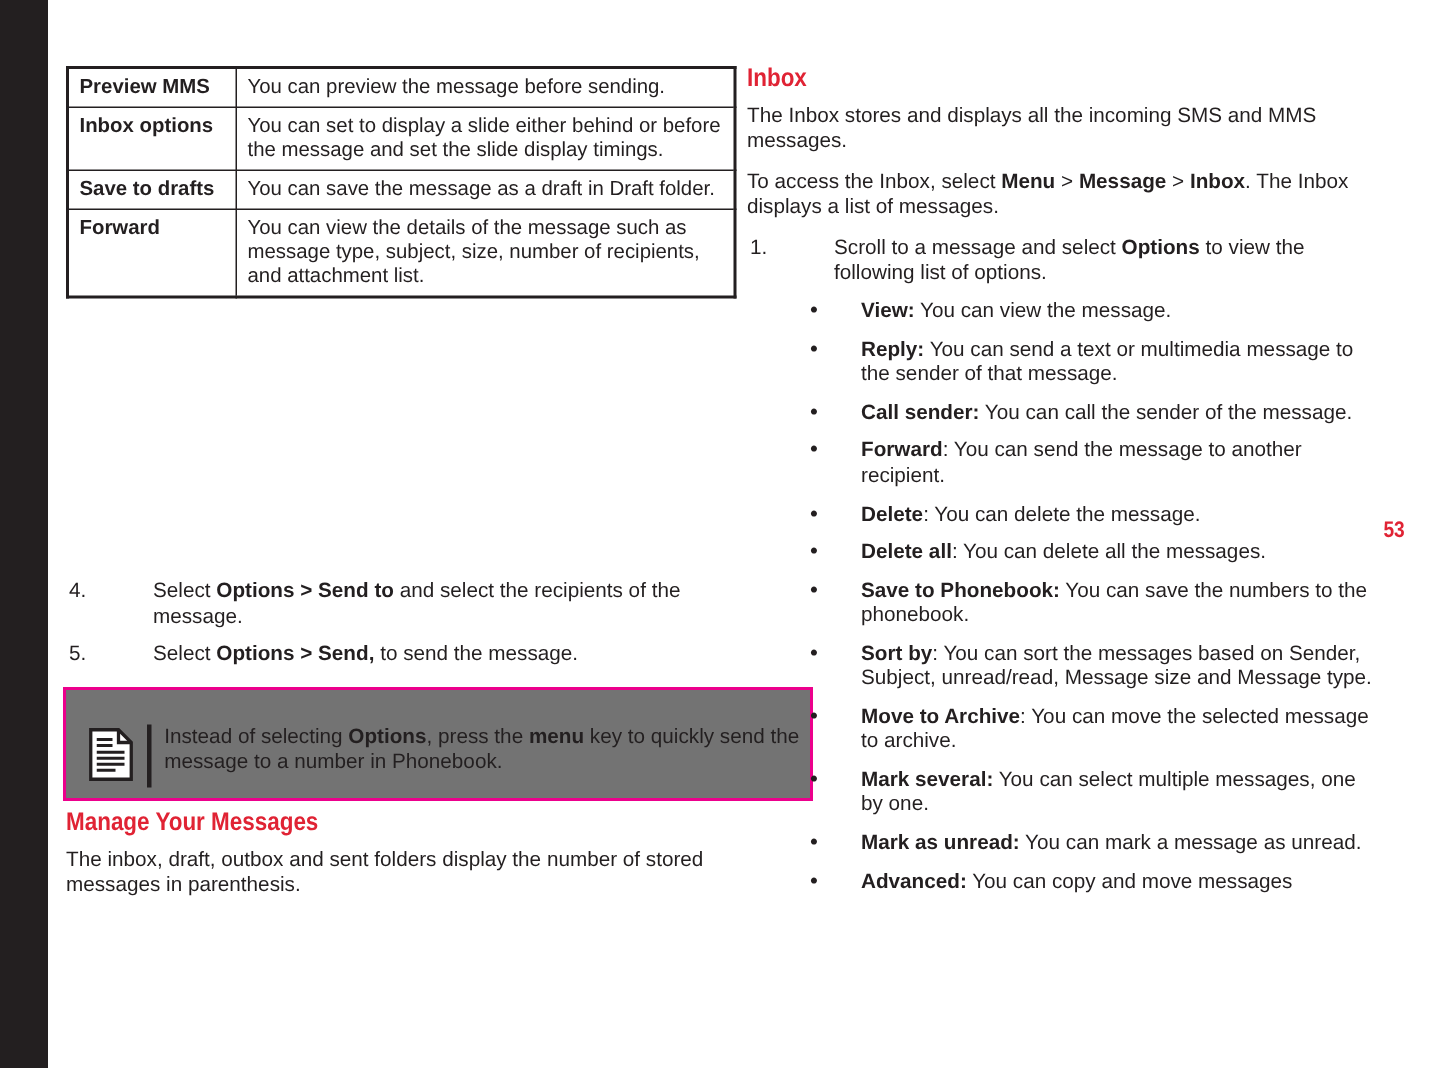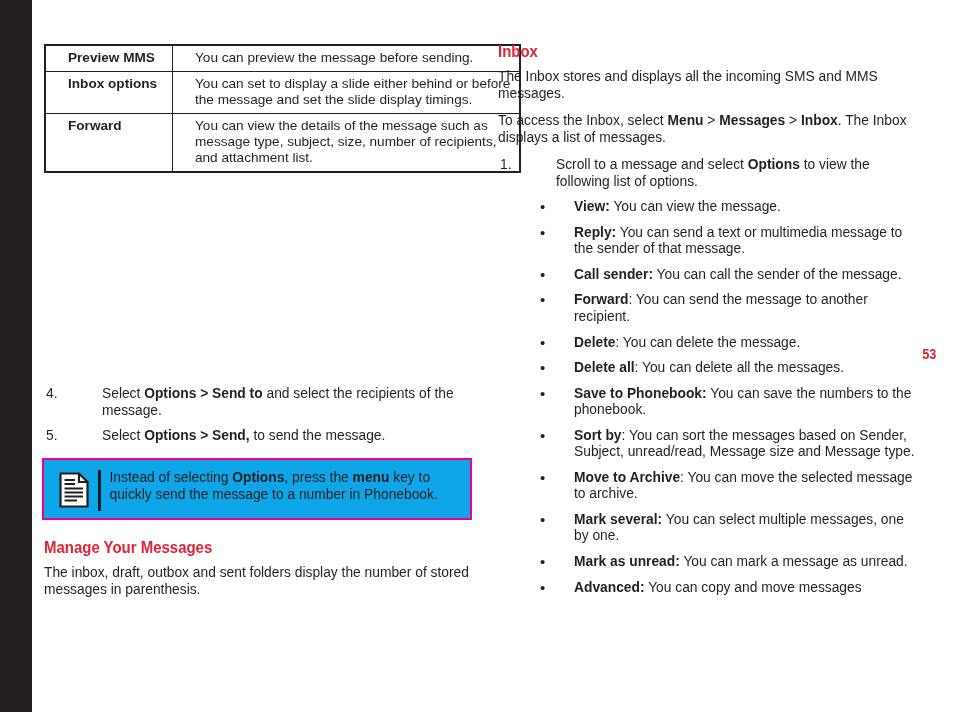--- a/index.html
+++ b/index.html
@@ -44,21 +44,21 @@
     position: absolute;
     top: 44px;
     left: 0;
     width: 430px;
     border-collapse: collapse;
     border: 2.5px solid #231f20;
     table-layout: fixed;
   }
   #options-table td {
     border: 1px solid #231f20;
-    padding: 4px 6px 5px 22px;
+    padding: 4px 6px 5px 7px;
     font-size: 13.6px;
     line-height: 1.18;
     vertical-align: top;
   }
   #options-table td.opt-name {
     width: 98px;
     font-weight: bold;
   }
   #options-table td.opt-desc {
     width: 318px;
@@ -77,27 +77,27 @@
     left: 2px;
     top: 0;
   }
   .step b { font-weight: bold; }
 
   
   #note-box {
     position: absolute;
     left: 42px;
     top: 458px;
-    width: 430px;
+    width: 500px;
     box-sizing: border-box;
     border: 2.5px solid #ec008c;
     display: flex;
     align-items: flex-start;
-    padding: 9px 6px 6px 6px;
-    background: #0ea5e9;
+    padding: 22px 6px 6px 6px;
+    background: #737373;
   }
   #note-icon-cell {
     width: 48px;
     flex: 0 0 48px;
     display: flex;
     justify-content: center;
     padding-top: 3px;
   }
   #note-divider {
     width: 2.5px;
@@ -173,20 +173,24 @@
 
     <table id="options-table">
       <tbody id="options-table-body">
           <tr>
             <td class="opt-name">Preview MMS</td>
             <td class="opt-desc">You can preview the message before sending.</td>
           </tr>
           <tr>
             <td class="opt-name">Inbox options</td>
             <td class="opt-desc">You can set to display a slide either behind or before the message and set the slide display timings.</td>
+          </tr>
+          <tr>
+            <td class="opt-name">Save to drafts</td>
+            <td class="opt-desc">You can save the message as a draft in Draft folder.</td>
           </tr>
           <tr>
             <td class="opt-name">Forward</td>
             <td class="opt-desc">You can view the details of the message such as message type, subject, size, number of recipients, and attachment list.</td>
           </tr>
         </tbody>
     </table>
 
     <div id="left-steps" style="position:absolute; top:386px; left:0; width:430px;">
         <div class="step"><span class="step-num">4.</span>Select <b>Options &gt; Send to</b> and select the recipients of the message.</div>
@@ -218,21 +222,21 @@
     </div>
     <div id="note-divider"></div>
     <div id="note-text">Instead of selecting <b>Options</b>, press the <b>menu</b> key to quickly send the message to a number in Phonebook.</div>
   </div>
 
   <div class="column" id="right-column" style="top:42px;">
     <div class="section-heading">Inbox</div>
 
     <div class="body-para">The Inbox stores and displays all the incoming SMS and MMS messages.</div>
 
-    <div class="body-para" id="inbox-paragraph-2">To access the Inbox, select <b>Menu</b> &gt; <b>Messages</b> &gt; <b>Inbox</b>. The Inbox displays a list of messages.</div>
+    <div class="body-para" id="inbox-paragraph-2">To access the Inbox, select <b>Menu</b> &gt; <b>Message</b> &gt; <b>Inbox</b>. The Inbox displays a list of messages.</div>
 
     <div id="inbox-step">
         <div class="step"><span class="step-num">1.</span>Scroll to a message and select <b>Options</b> to view the following list of options.</div>
       </div>
 
     <div id="inbox-bullets">
         <div class="bullet"><span class="bullet-dot">•</span><b>View:</b><span> You can view the message.</span></div>
         <div class="bullet"><span class="bullet-dot">•</span><b>Reply:</b><span> You can send a text or multimedia message to the sender of that message.</span></div>
         <div class="bullet"><span class="bullet-dot">•</span><b>Call sender:</b><span> You can call the sender of the message.</span></div>
         <div class="bullet"><span class="bullet-dot">•</span><b>Forward</b><span>: You can send the message to another recipient.</span></div>

